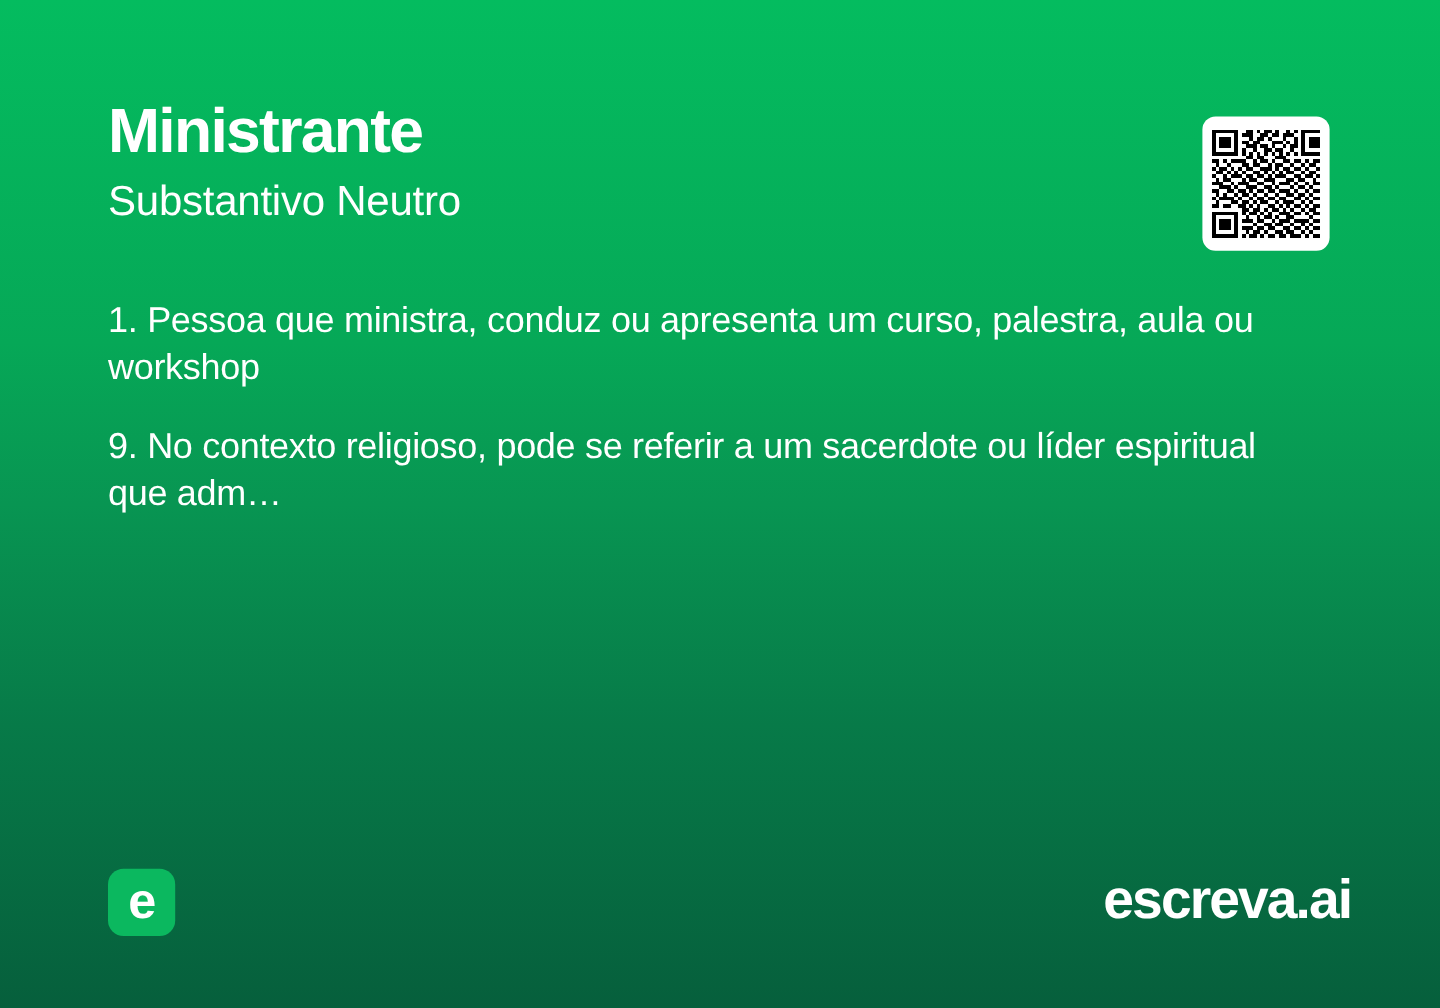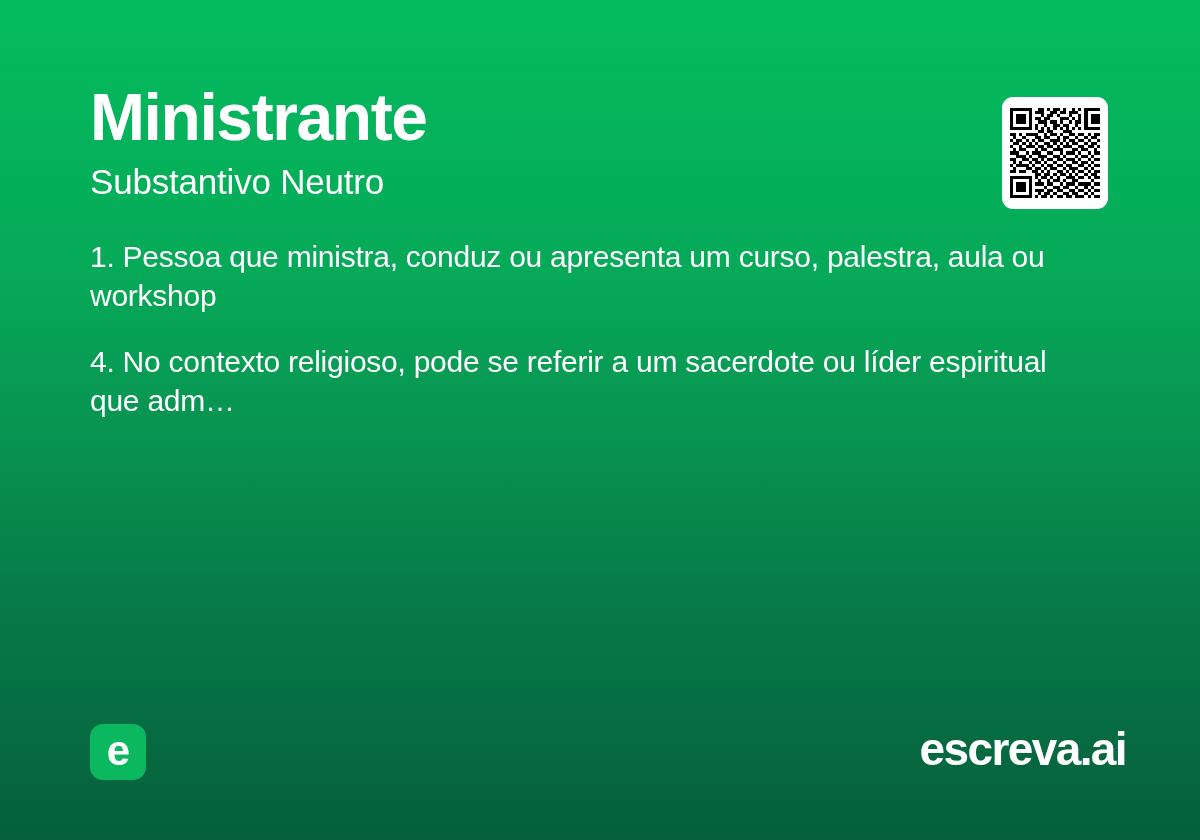--- a/index.html
+++ b/index.html
@@ -23,21 +23,21 @@
   }
 
   
   #header {
     position:absolute;
     left:90px; top:84px;
     width:860px;
   }
 
   #word-title {
-    font-size:66px;
+    font-size:52px;
     font-weight:800;
     line-height:1.02;
     letter-spacing:-1.4px;
     color:#ffffff;
     white-space:nowrap;
   }
 
   #word-class {
     margin-top:11px;
     font-size:35px;
@@ -54,21 +54,21 @@
     width:106px; height:112px;
     background:#ffffff;
     border-radius:11px;
     padding:9px 8px;
   }
   #qr-canvas { display:block; width:90px; height:94px; }
 
   
   #definitions {
     position:absolute;
-    left:90px; top:237px;
+    left:90px; top:248px;
     width:1010px;
   }
 
   .definition {
     font-size:30px;
     font-weight:400;
     line-height:39px;
     letter-spacing:-0.25px;
     color:#ffffff;
     margin-bottom:27px;
@@ -603,21 +603,21 @@
           <rect x="25" y="28" width="1" height="1"></rect>
           <rect x="27" y="28" width="1" height="1"></rect>
           <rect x="28" y="28" width="1" height="1"></rect>
           <rect x="30" y="28" width="1" height="1"></rect>
         </g>
     </svg>
   </div>
 
   <div id="definitions">
     <p class="definition">1. Pessoa que ministra, conduz ou apresenta um curso, palestra, aula ou workshop</p>
-    <p class="definition">4. No contexto religioso, pode se referir a um sacerdote ou líder espiritual que adm…</p>
+    <p class="definition">9. No contexto religioso, pode se referir a um sacerdote ou líder espiritual que adm…</p>
   </div>
 
   <div id="footer-logo">
     <span id="footer-logo-glyph">e</span>
   </div>
 
   <div id="brand-wordmark">escreva.ai</div>
 
 </div>
 

